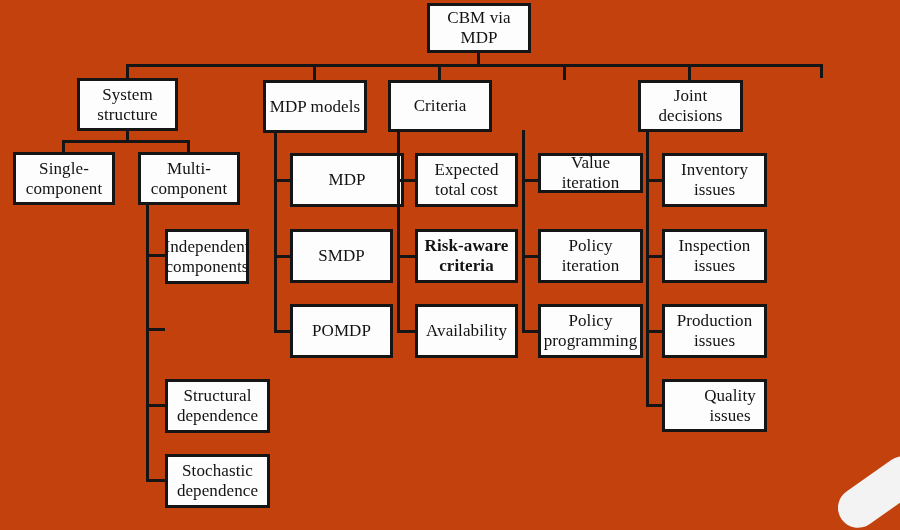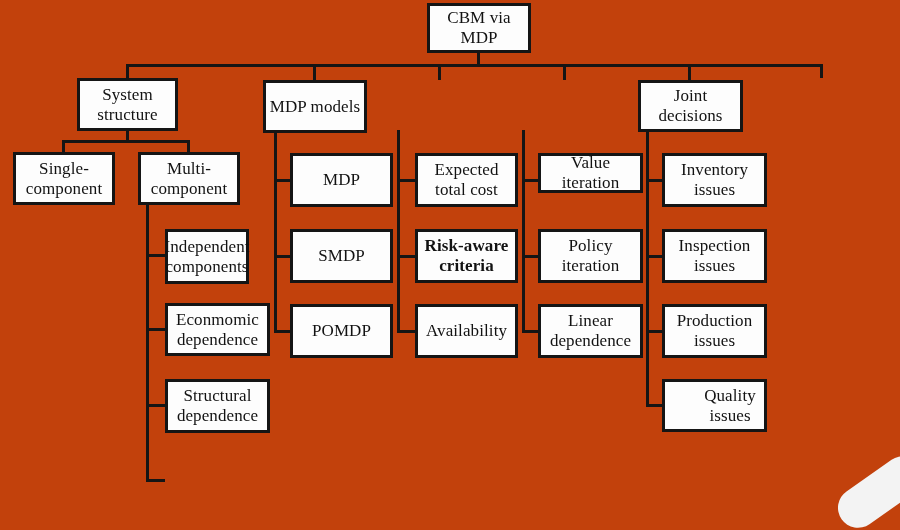--- a/index.html
+++ b/index.html
@@ -40,40 +40,41 @@
 </style>
 </head>
 <body>
 
 <div class="stage">
 
   <div class="box pad" style="left:427px; top:3px; width:104px; height:50px;">CBM via MDP</div>
 
   <div class="box" style="left:77px; top:78px; width:101px; height:53px;">System structure</div>
   <div class="box" style="left:263px; top:80px; width:104px; height:53px;">MDP models</div>
+  <div class="box" style="left:388px; top:80px; width:104px; height:52px;">Criteria</div>
   <div class="box" style="left:638px; top:80px; width:105px; height:52px;">Joint decisions</div>
 
   <div class="box" style="left:13px; top:152px; width:102px; height:53px;">Single-component</div>
   <div class="box" style="left:138px; top:152px; width:102px; height:53px;">Multi-component</div>
 
   <div class="box" style="left:165px; top:229px; width:84px; height:55px;">Independent components</div>
-  <div class="box" style="left:165px; top:303px; width:105px; height:53px;">Econmomic dependence</div>
   <div class="box" style="left:165px; top:379px; width:105px; height:54px;">Structural dependence</div>
+  <div class="box" style="left:165px; top:454px; width:105px; height:54px;">Stochastic dependence</div>
 
-  <div class="box" style="left:290px; top:153px; width:103px; height:54px;">MDP</div>
+  <div class="box" style="left:290px; top:153px; width:114px; height:54px;">MDP</div>
   <div class="box" style="left:290px; top:229px; width:103px; height:54px;">SMDP</div>
   <div class="box" style="left:290px; top:304px; width:103px; height:54px;">POMDP</div>
 
   <div class="box" style="left:415px; top:153px; width:103px; height:54px;">Expected total cost</div>
   <div class="box" style="left:415px; top:229px; width:103px; height:54px;font-weight:bold;">Risk-aware criteria</div>
   <div class="box" style="left:415px; top:304px; width:103px; height:54px;">Availability</div>
 
   <div class="box" style="left:538px; top:153px; width:105px; height:40px;">Value iteration</div>
   <div class="box" style="left:538px; top:229px; width:105px; height:54px;">Policy iteration</div>
-  <div class="box" style="left:538px; top:304px; width:105px; height:54px;">Linear dependence</div>
+  <div class="box" style="left:538px; top:304px; width:105px; height:54px;">Policy programming</div>
 
   <div class="box" style="left:662px; top:153px; width:105px; height:54px;">Inventory issues</div>
   <div class="box" style="left:662px; top:229px; width:105px; height:54px;">Inspection issues</div>
   <div class="box" style="left:662px; top:304px; width:105px; height:54px;">Production issues</div>
   <div class="box" style="left:662px; top:379px; width:105px; height:53px;padding-left:33px;">Quality issues</div>
 
   <div class="lv" style="left:477px; top:51px; height:15px;"></div>
   <div class="lh" style="left:127px; top:64px; width:696px;"></div>
   <div class="lv" style="left:126px; top:64px; height:14px;"></div>
   <div class="lv" style="left:313px; top:64px; height:16px;"></div>

